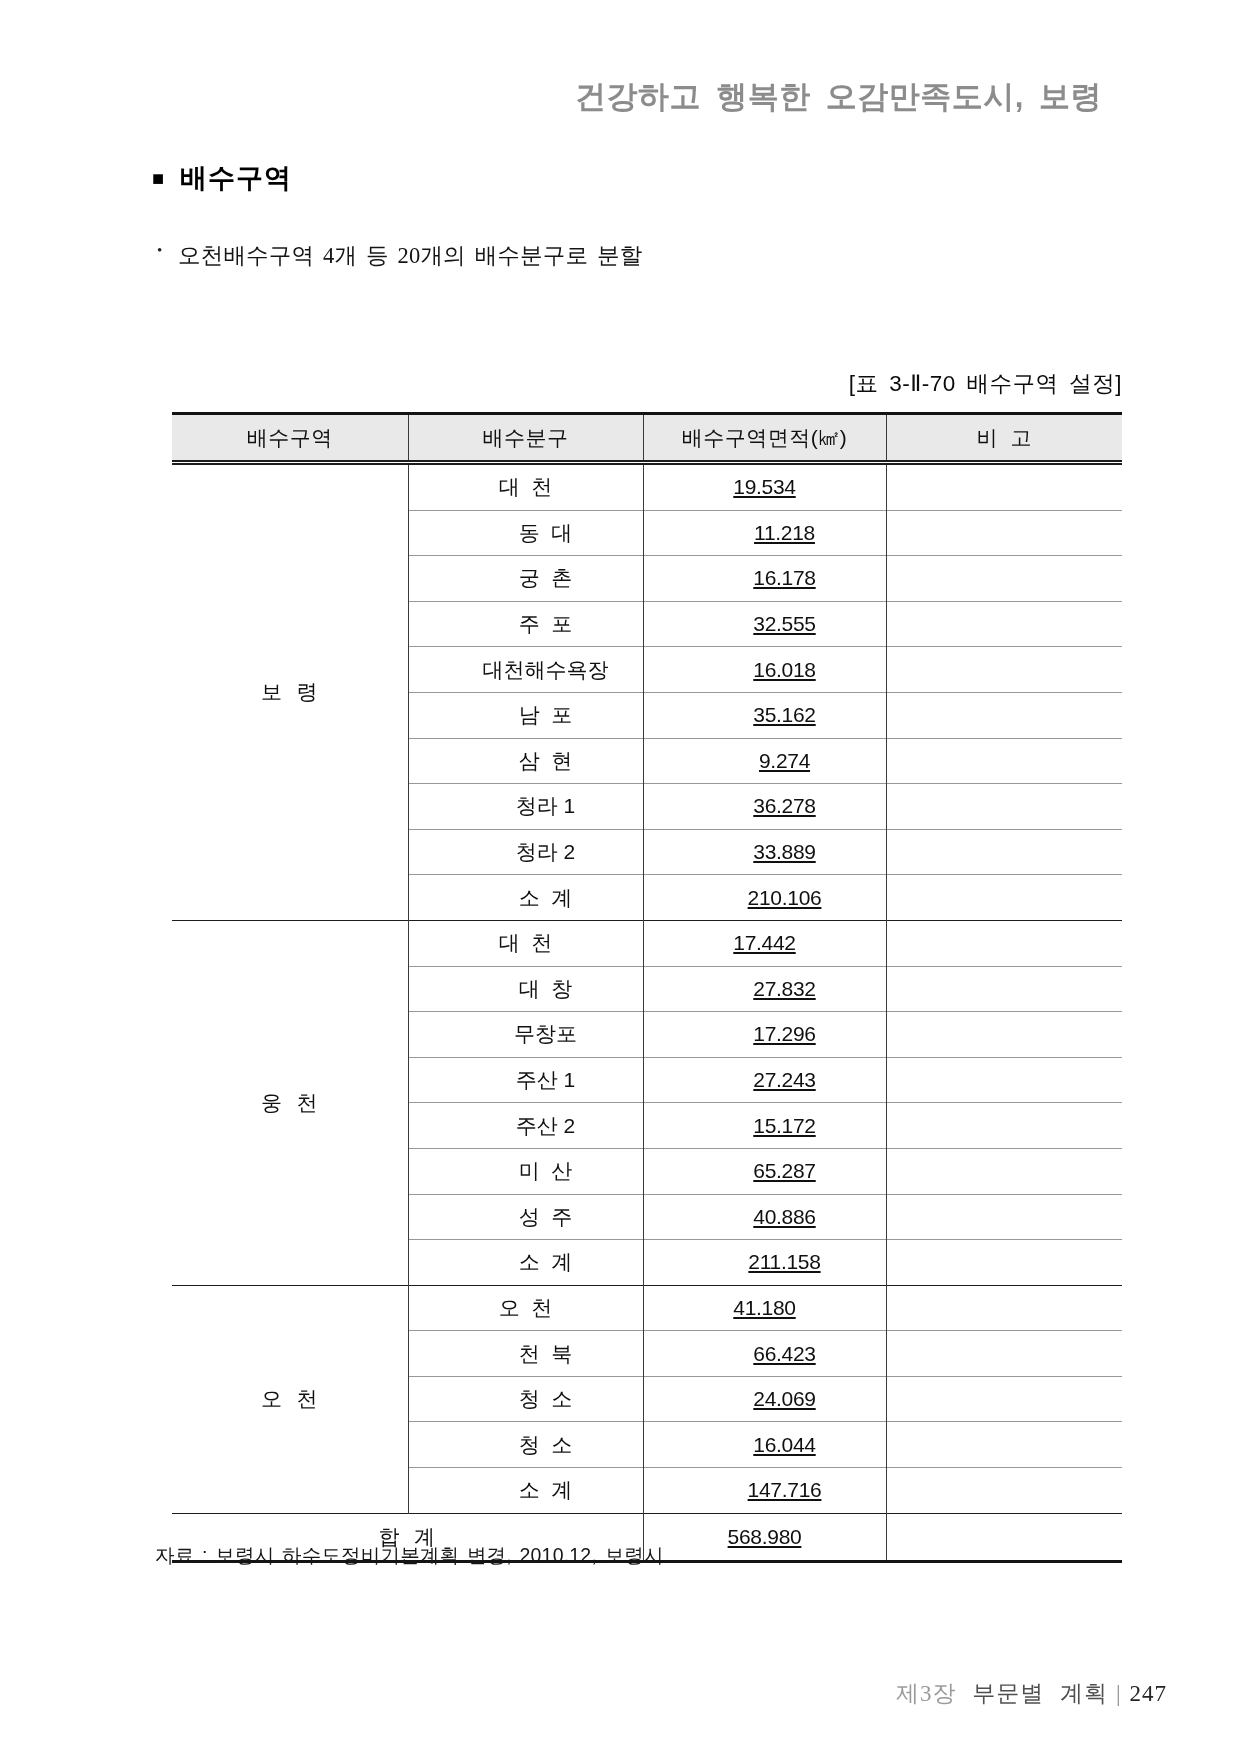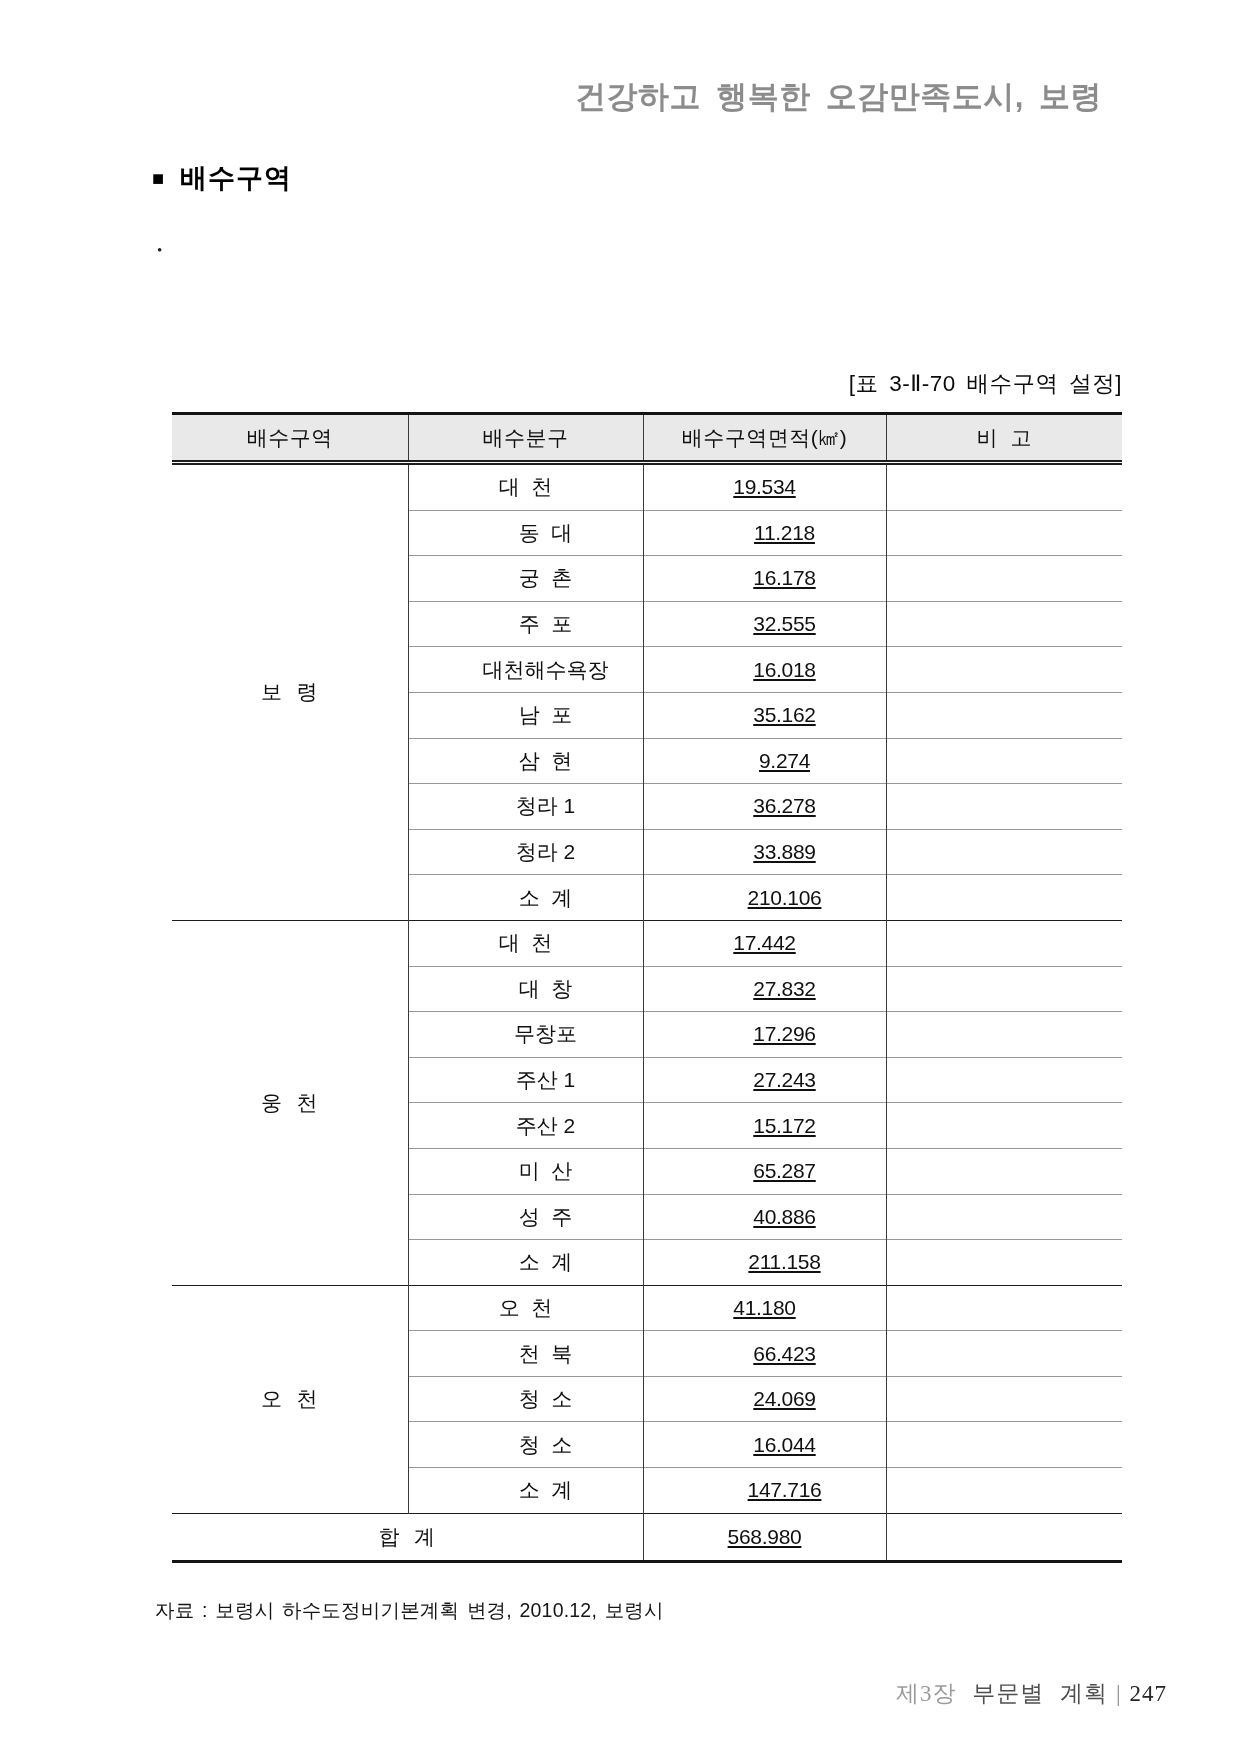--- a/index.html
+++ b/index.html
@@ -65,21 +65,21 @@
   table.district td { height: 44.6px; font-weight: 400; }
   .vline { border-right: 1.2px solid #3a3a3a; }
   tr.inner td { border-top: 1px solid #989898; padding-left: 40px; }
   tr.group-start td { border-top: 1.8px solid #1c1c1c; }
   tr.total-row td { border-top: 1.8px solid #1c1c1c; height: 46px; }
   td.group-label { letter-spacing: 1px; }
   td.num { letter-spacing: -0.3px; text-decoration: underline; }
 
   
   .source-note {
-    position: absolute; top: 1597px; left: 155px;
+    position: absolute; top: 1542px; left: 155px;
     font-size: 19.5px; color: #161616; letter-spacing: 0.2px; word-spacing: 2px;
   }
 
   
   .page-footer {
     position: absolute; top: 1678px; right: 73px;
     font-family: "Liberation Serif", serif;
     font-size: 23px; word-spacing: 9px; letter-spacing: 1px;
     white-space: nowrap;
   }
@@ -94,20 +94,21 @@
 <div class="header-right">건강하고 행복한 오감만족도시, 보령</div>
 
 <div class="section-heading">
   <span class="sq">■</span>
   <span class="ttl">배수구역</span>
 </div>
 
 <div class="para">
   <span class="bullet">•</span>
   <div class="lines">
+    <div class="line">오천배수구역 4개 등 20개의 배수분구로 분할</div>
   </div>
 </div>
 
 <div class="caption">[표 3-Ⅱ-70 배수구역 설정]</div>
 
 <div class="table-wrap">
   <table class="district">
     <colgroup>
       <col style="width:236px">
         <col style="width:235px">

